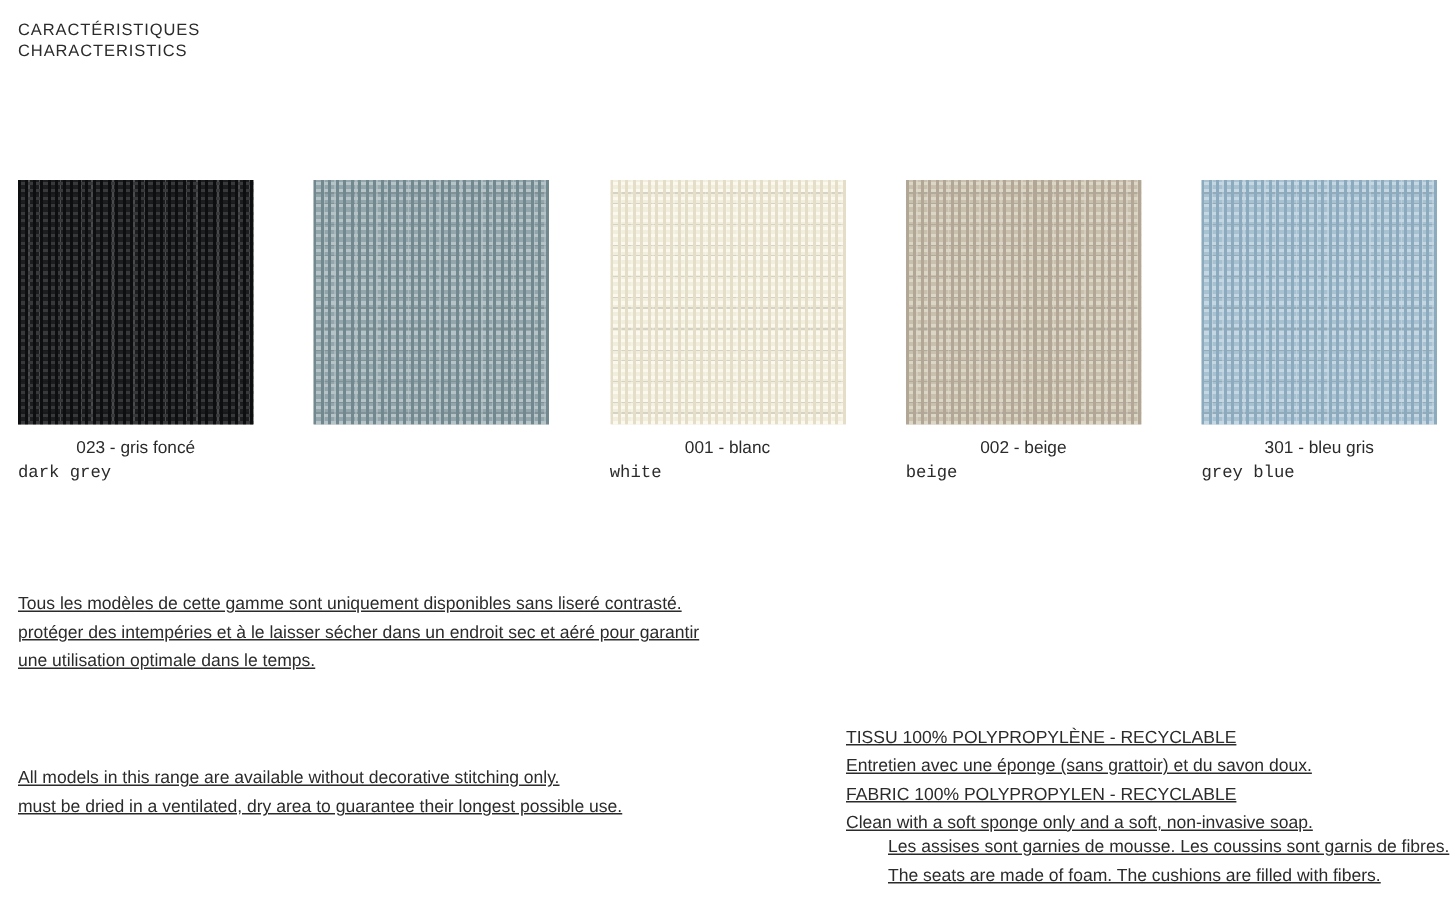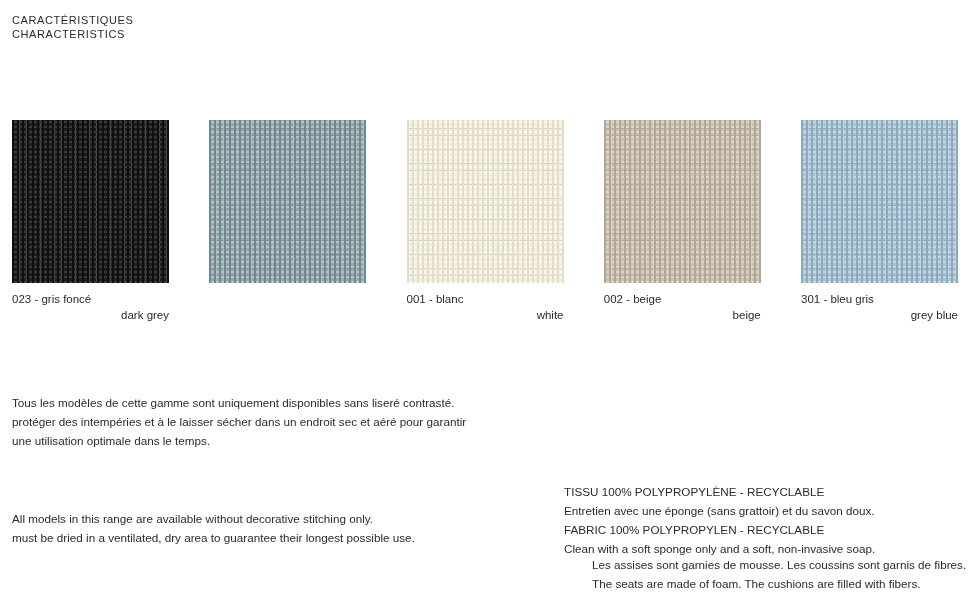--- a/index.html
+++ b/index.html
@@ -64,35 +64,35 @@
     font-size: 11.5px;
     color: #2b2b2b;
     white-space: nowrap;
   }
   .swatch-en {
     font-size: 11.5px;
     color: #2b2b2b;
     white-space: nowrap;
   }
   
-  .swatch-cell .swatch-code { text-align: left; padding-left: 0; }
-  .swatch-cell .swatch-en { text-align: right; }
+  .swatch-cell .swatch-code { text-align: center; padding-left: 0; }
+  .swatch-cell .swatch-en { text-align: left; font-family: Liberation Mono, monospace; }
 
   
   .para {
     position: absolute;
     font-size: 11.7px;
     line-height: 1.62;
     color: #2b2b2b;
   }
   #para-fr { left: 12px; top: 394px; width: 470px; }
   #para-en { left: 12px; top: 510px; width: 470px; }
   #para-care { left: 564px; top: 483px; width: 370px; }
   #para-foam { left: 592px; top: 556px; width: 370px; }
-  .para .l { white-space: nowrap; }
+  .para .l { white-space: nowrap; text-decoration: underline; }
 </style>
 </head>
 <body>
 
 <div id="heading">
   <div class="line">CARACTÉRISTIQUES</div>
   <div class="line">CHARACTERISTICS</div>
 </div>
 
 <div id="swatch-row">

